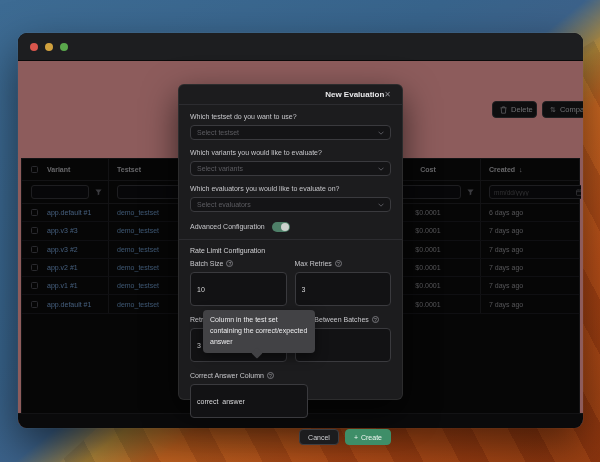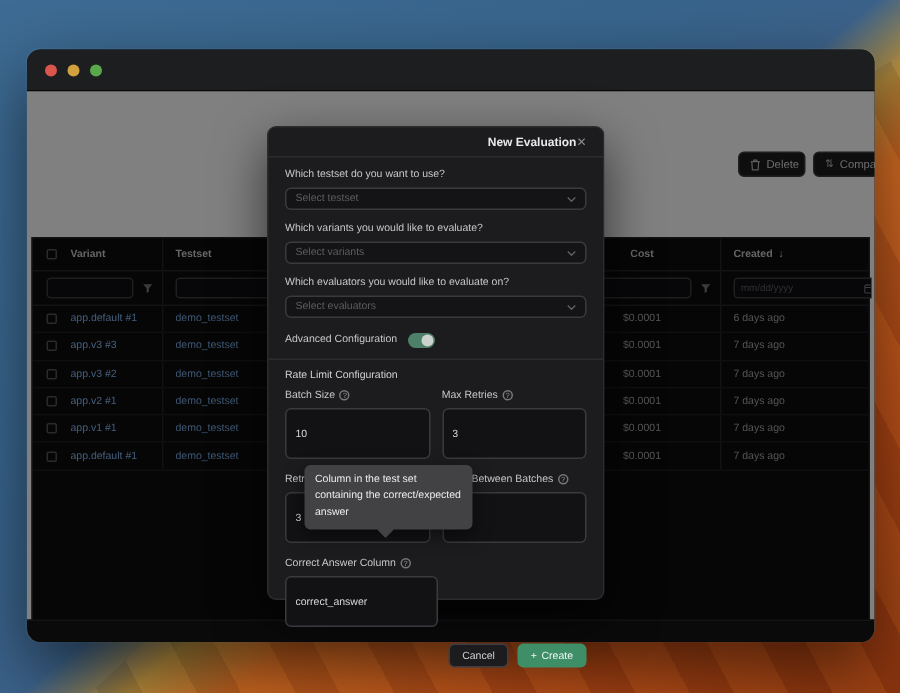--- a/index.html
+++ b/index.html
@@ -14,21 +14,21 @@
 
   
   .window { position:absolute; left:18px; top:33px; width:565px; height:395px;
     background:#0a0a0b; border-radius:9px; overflow:hidden;
     box-shadow:0 18px 45px rgba(0,0,0,.55), 0 0 0 1px rgba(255,255,255,.04); }
   .titlebar { height:28px; background:#1d1e20; border-bottom:1px solid #0a0a0a;
     display:flex; align-items:center; padding-left:12px; gap:7px; }
   .tl { width:8px; height:8px; border-radius:50%; }
   .tl.red { background:#d9564c; } .tl.yellow { background:#d0a13e; } .tl.green { background:#5aa84c; }
 
-  .content { position:relative; height:367px; background:#e5e5e5; }
+  .content { position:relative; height:367px; background:#fca5a5; }
 
   
   .tbtn { position:absolute; top:40px; height:17px; display:flex; align-items:center; gap:4px;
     background:#19191b; border:1px solid #38383c; border-radius:4px; color:#c3c3c7;
     font-size:7.5px; padding:0 7px; white-space:nowrap; }
   .tbtn svg, .tbtn .gl { flex:0 0 auto; color:#a5a5aa; }
   #btn-delete { left:474px; width:45px; }
   #btn-compare { left:524px; width:60px; }
   .gl { font-size:7px; line-height:1; }
 
@@ -81,21 +81,21 @@
   .m-toggle-row .lab { font-size:7px; color:#c7c7cb; }
   .toggle { width:18px; height:10px; border-radius:5px; background:#4e7f68; position:relative; }
   .toggle .knob { position:absolute; top:1px; right:1px; width:8px; height:8px; border-radius:50%; background:#ccd2cd; }
   .m-div { border:none; border-top:1px solid #2c2c30; margin:0 -11px 7px; }
   .m-heading { font-size:7px; color:#d2d2d5; margin-bottom:6px; }
   .grid2 { display:grid; grid-template-columns:1fr 1fr; column-gap:8px; margin-bottom:10px; }
   .tin { height:15px; width:100%; background:#121214; border:1px solid #3a3a3e; border-radius:4px;
     color:#d8d8da; font-size:7px; padding:16px 6px; font-family:"Liberation Sans",sans-serif; }
   .info { width:7px; height:7px; border:1px solid #77777c; border-radius:50%; color:#9a9a9f;
     font-size:5px; display:inline-flex; align-items:center; justify-content:center; flex:0 0 auto; }
-  .half { width:102px; }
+  .half { width:118px; }
   .m-footer { display:flex; justify-content:flex-end; gap:6px; margin-top:11px; }
   .btn { height:16px; border-radius:4px; font-size:7px; display:flex; align-items:center; padding:0 8px; gap:3px; }
   .btn.cancel { background:#1c1c1e; border:1px solid #3e3e42; color:#cfcfd2; }
   .btn.create { background:#3e8e68; border:1px solid #3e8e68; color:#f0f7f2; }
 
   
   .tooltip { position:absolute; left:203px; top:310px; width:112px; z-index:12;
     background:#424245; color:#ececee; font-size:7px; line-height:1.55; padding:5px 7px;
     border-radius:4px; box-shadow:0 4px 12px rgba(0,0,0,.5); }
   .tooltip .arrow { position:absolute; left:50px; bottom:-4px; width:8px; height:8px;

